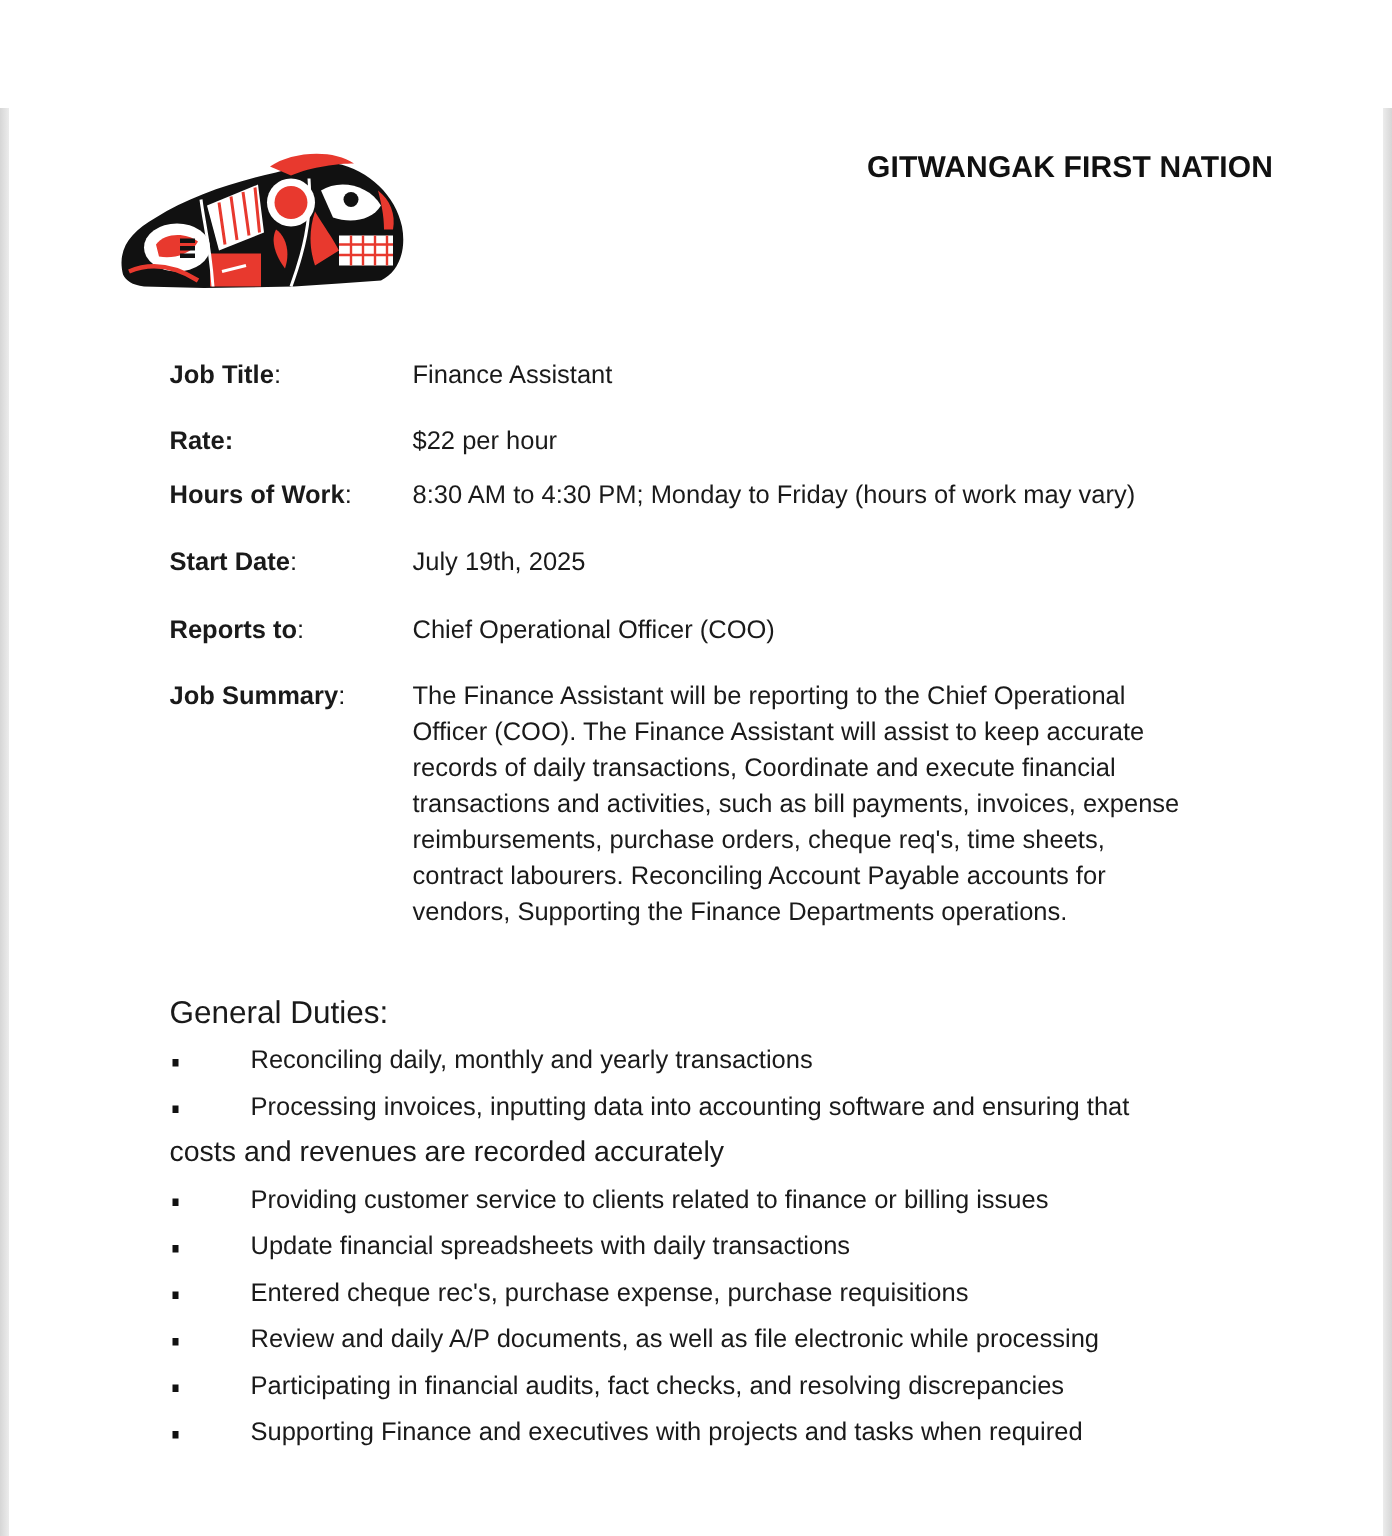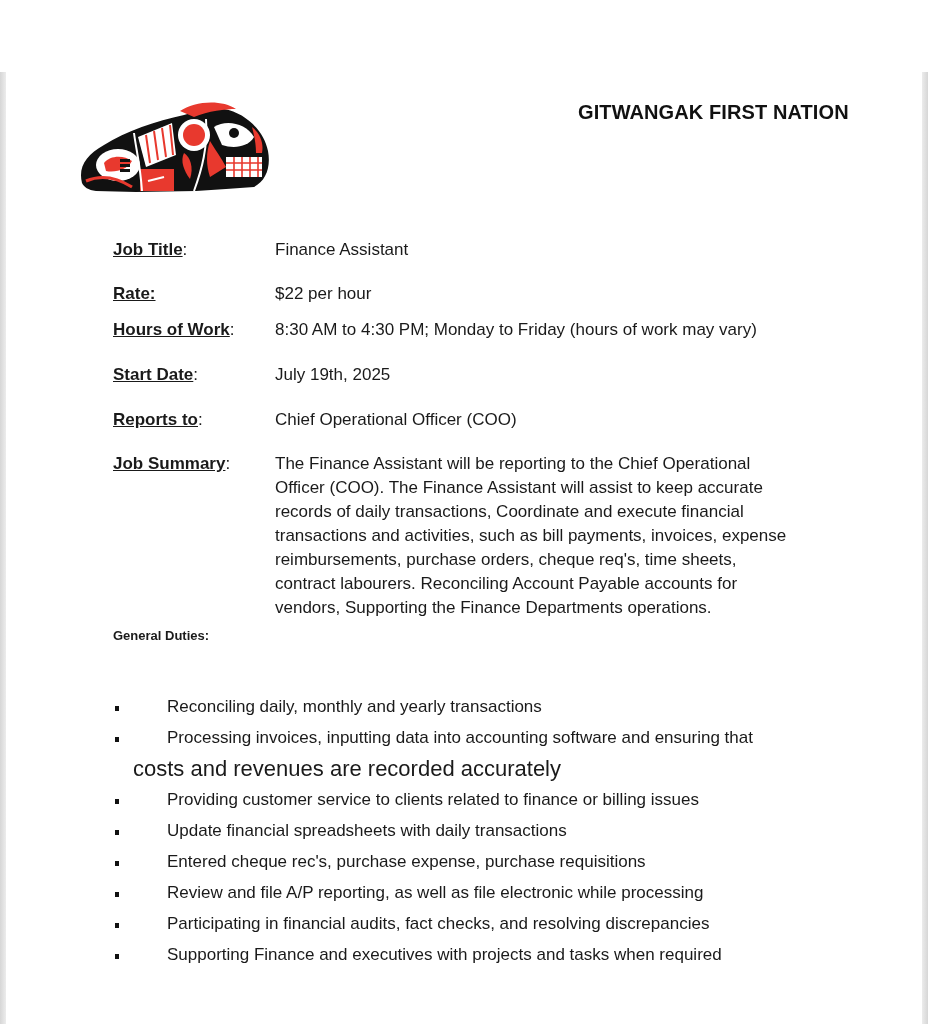--- a/index.html
+++ b/index.html
@@ -26,36 +26,36 @@
   }
   .org-name {
     position: absolute; left: 578px; top: 101px;
     font-size: 20px; font-weight: bold; letter-spacing: 0.1px;
     color: #111;
   }
   .field {
     position: absolute; left: 113px; font-size: 17px; line-height: 24px;
   }
   .field .label { position: absolute; left: 0; top: 0; white-space: nowrap; }
-  .field .label b { font-weight: bold; text-decoration: underline; }
+  .field .label b { font-weight: bold; }
   .field .value { position: absolute; left: 162px; top: 0; white-space: nowrap; }
   .summary .value { white-space: normal; width: 520px; }
 
   .duties-heading {
-    position: absolute; left: 113px; top: 628px; font-size: 13px; font-weight: bold;
+    position: absolute; left: 113px; top: 664px; font-size: 21px; font-weight: normal;
   }
   .duty {
     position: absolute; left: 113px; font-size: 17px; line-height: 24px; white-space: nowrap;
   }
   .duty .bullet {
     position: absolute; left: 2px; top: 11px; width: 4px; height: 5px; background: #111;
   }
   .duty .text { position: absolute; left: 54px; top: 0; }
   .duty-continuation {
-    position: absolute; left: 113px; font-size: 22px; line-height: 24px; white-space: nowrap; margin-left: 20px;
+    position: absolute; left: 113px; font-size: 19px; line-height: 24px; white-space: nowrap;
   }
 </style>
 </head>
 <body>
 
 <div class="edge-left"></div>
 <div class="edge-right"></div>
 <div class="page"></div>
 
 <svg class="logo" viewBox="0 0 196 98">
@@ -143,21 +143,21 @@
 <div class="duty" style="top:819px;">
   <span class="bullet"></span>
   <span class="text">Update financial spreadsheets with daily transactions</span>
 </div>
 <div class="duty" style="top:850px;">
   <span class="bullet"></span>
   <span class="text">Entered cheque rec's, purchase expense, purchase requisitions</span>
 </div>
 <div class="duty" style="top:881px;">
   <span class="bullet"></span>
-  <span class="text">Review and file A/P reporting, as well as file electronic while processing</span>
+  <span class="text">Review and daily A/P documents, as well as file electronic while processing</span>
 </div>
 <div class="duty" style="top:912px;">
   <span class="bullet"></span>
   <span class="text">Participating in financial audits, fact checks, and resolving discrepancies</span>
 </div>
 <div class="duty" style="top:943px;">
   <span class="bullet"></span>
   <span class="text">Supporting Finance and executives with projects and tasks when required</span>
 </div>
 

